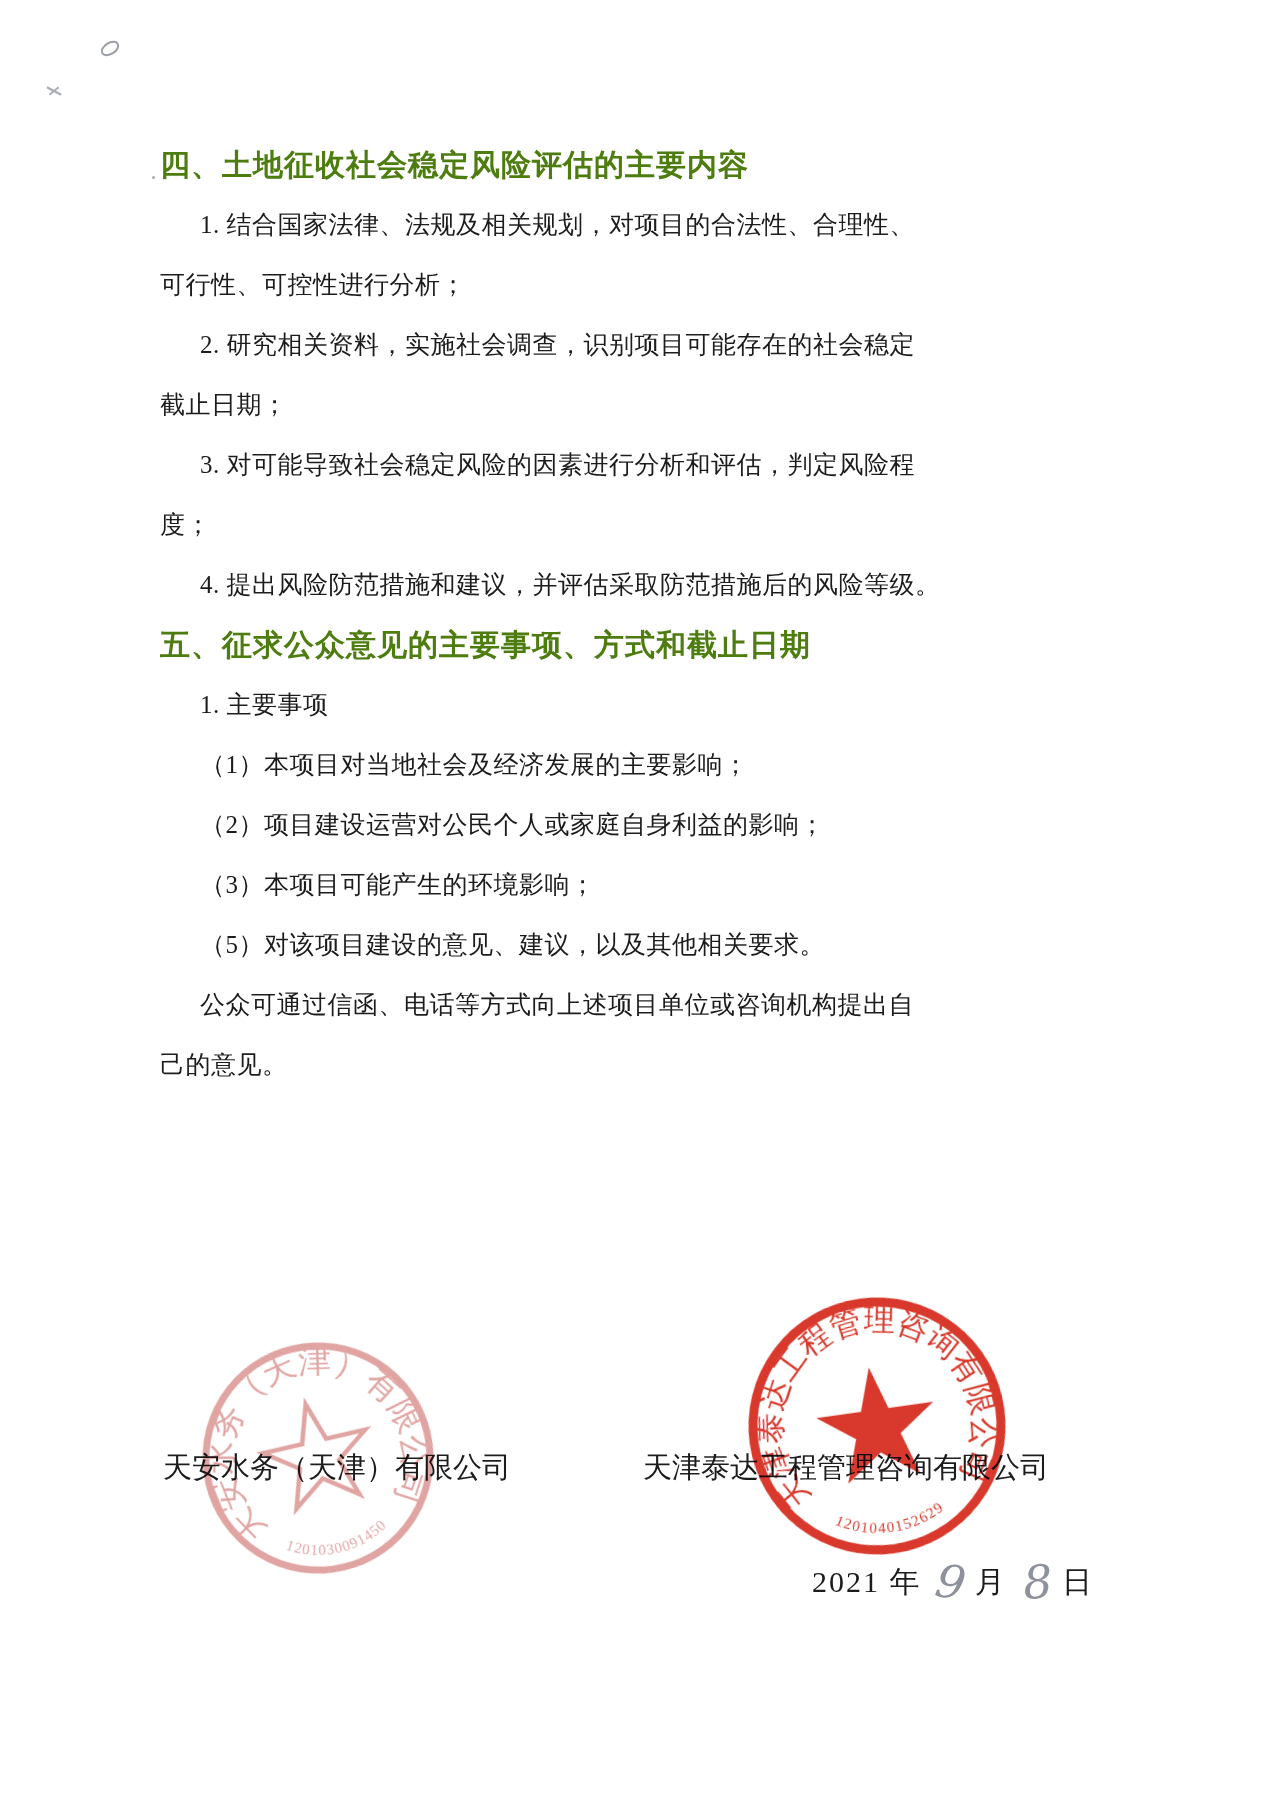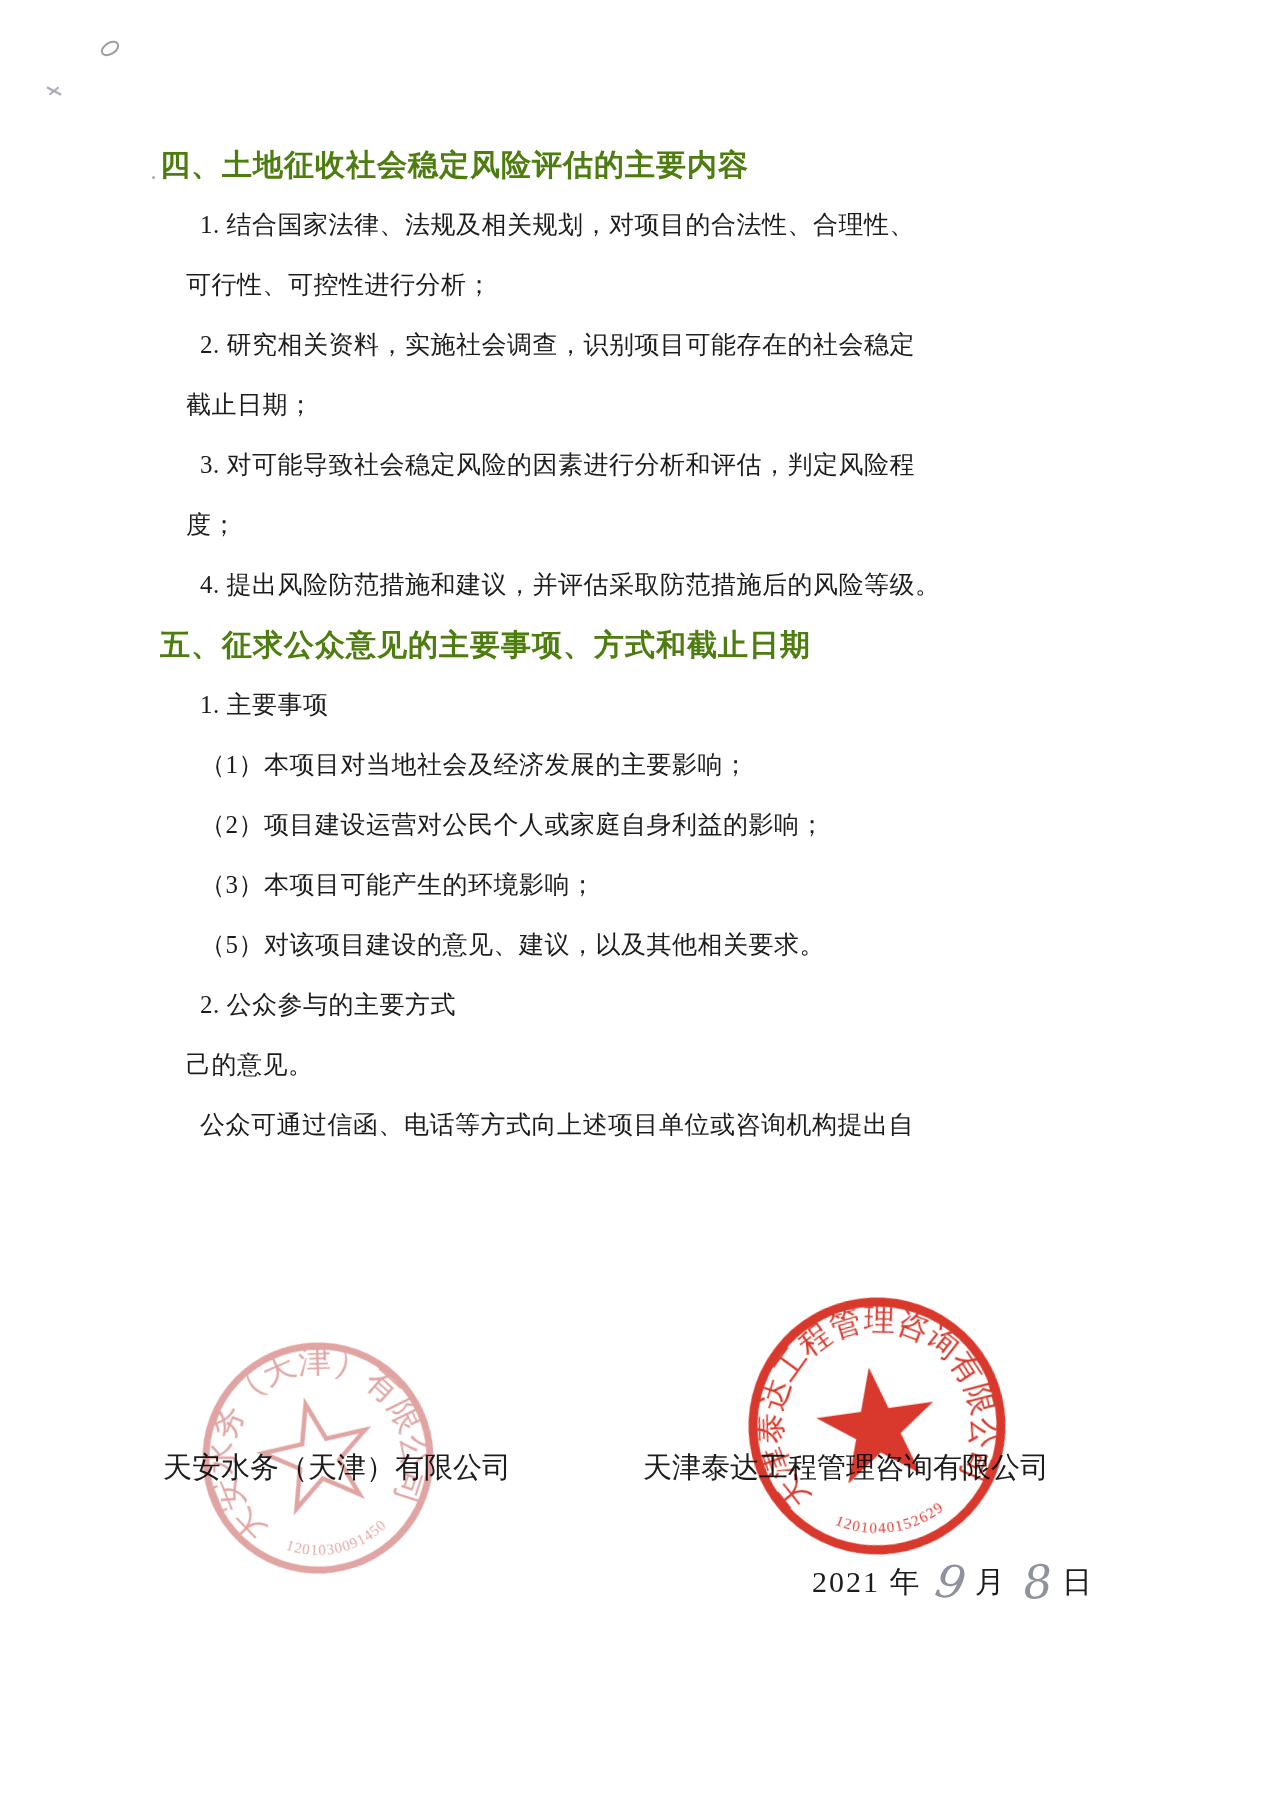--- a/index.html
+++ b/index.html
@@ -25,21 +25,21 @@
     letter-spacing:0.5px;
   }
   .line.heading{
     font-family:"Liberation Sans", sans-serif;
     font-weight:900;
     font-size:30px;
     letter-spacing:1px;
     color:#4d7c0f;
   }
   .line.indent{ text-indent:40px; }
-  .line.flush{ text-indent:0;margin-left:26px; }
+  .line.flush{ text-indent:0; }
 
   
   .company{
     position:absolute;
     height:40px;line-height:40px;
     font-size:29px;
     white-space:nowrap;
     color:#1c1c1c;
     z-index:2;
   }
@@ -137,23 +137,22 @@
       <div class="line flush">截止日期；</div>
       <div class="line indent">3. 对可能导致社会稳定风险的因素进行分析和评估，判定风险程</div>
       <div class="line flush">度；</div>
       <div class="line indent">4. 提出风险防范措施和建议，并评估采取防范措施后的风险等级。</div>
       <div class="line heading">五、征求公众意见的主要事项、方式和截止日期</div>
       <div class="line indent">1. 主要事项</div>
       <div class="line indent">（1）本项目对当地社会及经济发展的主要影响；</div>
       <div class="line indent">（2）项目建设运营对公民个人或家庭自身利益的影响；</div>
       <div class="line indent">（3）本项目可能产生的环境影响；</div>
       <div class="line indent">（5）对该项目建设的意见、建议，以及其他相关要求。</div>
-      <div class="line indent">2. 公众参与的主要方式</div>
+      <div class="line indent">公众可通过信函、电话等方式向上述项目单位或咨询机构提出自</div>
       <div class="line flush">己的意见。</div>
-      <div class="line indent">公众可通过信函、电话等方式向上述项目单位或咨询机构提出自</div>
     </div>
 
   <div class="company left">天安水务（天津）有限公司</div>
   <div class="company right">天津泰达工程管理咨询有限公司</div>
 
   <div class="date-line"><span class="printed">2021 年</span><span class="hand month">9</span><span class="printed">月</span><span class="hand day">8</span><span class="printed">日</span></div>
 
   <div class="seal seal-left">
     <svg viewBox="0 0 244 244" width="244" height="244" xmlns="http://www.w3.org/2000/svg">
       <circle class="ink-stroke" cx="122" cy="122" r="112" fill="none" stroke-width="7"></circle>

